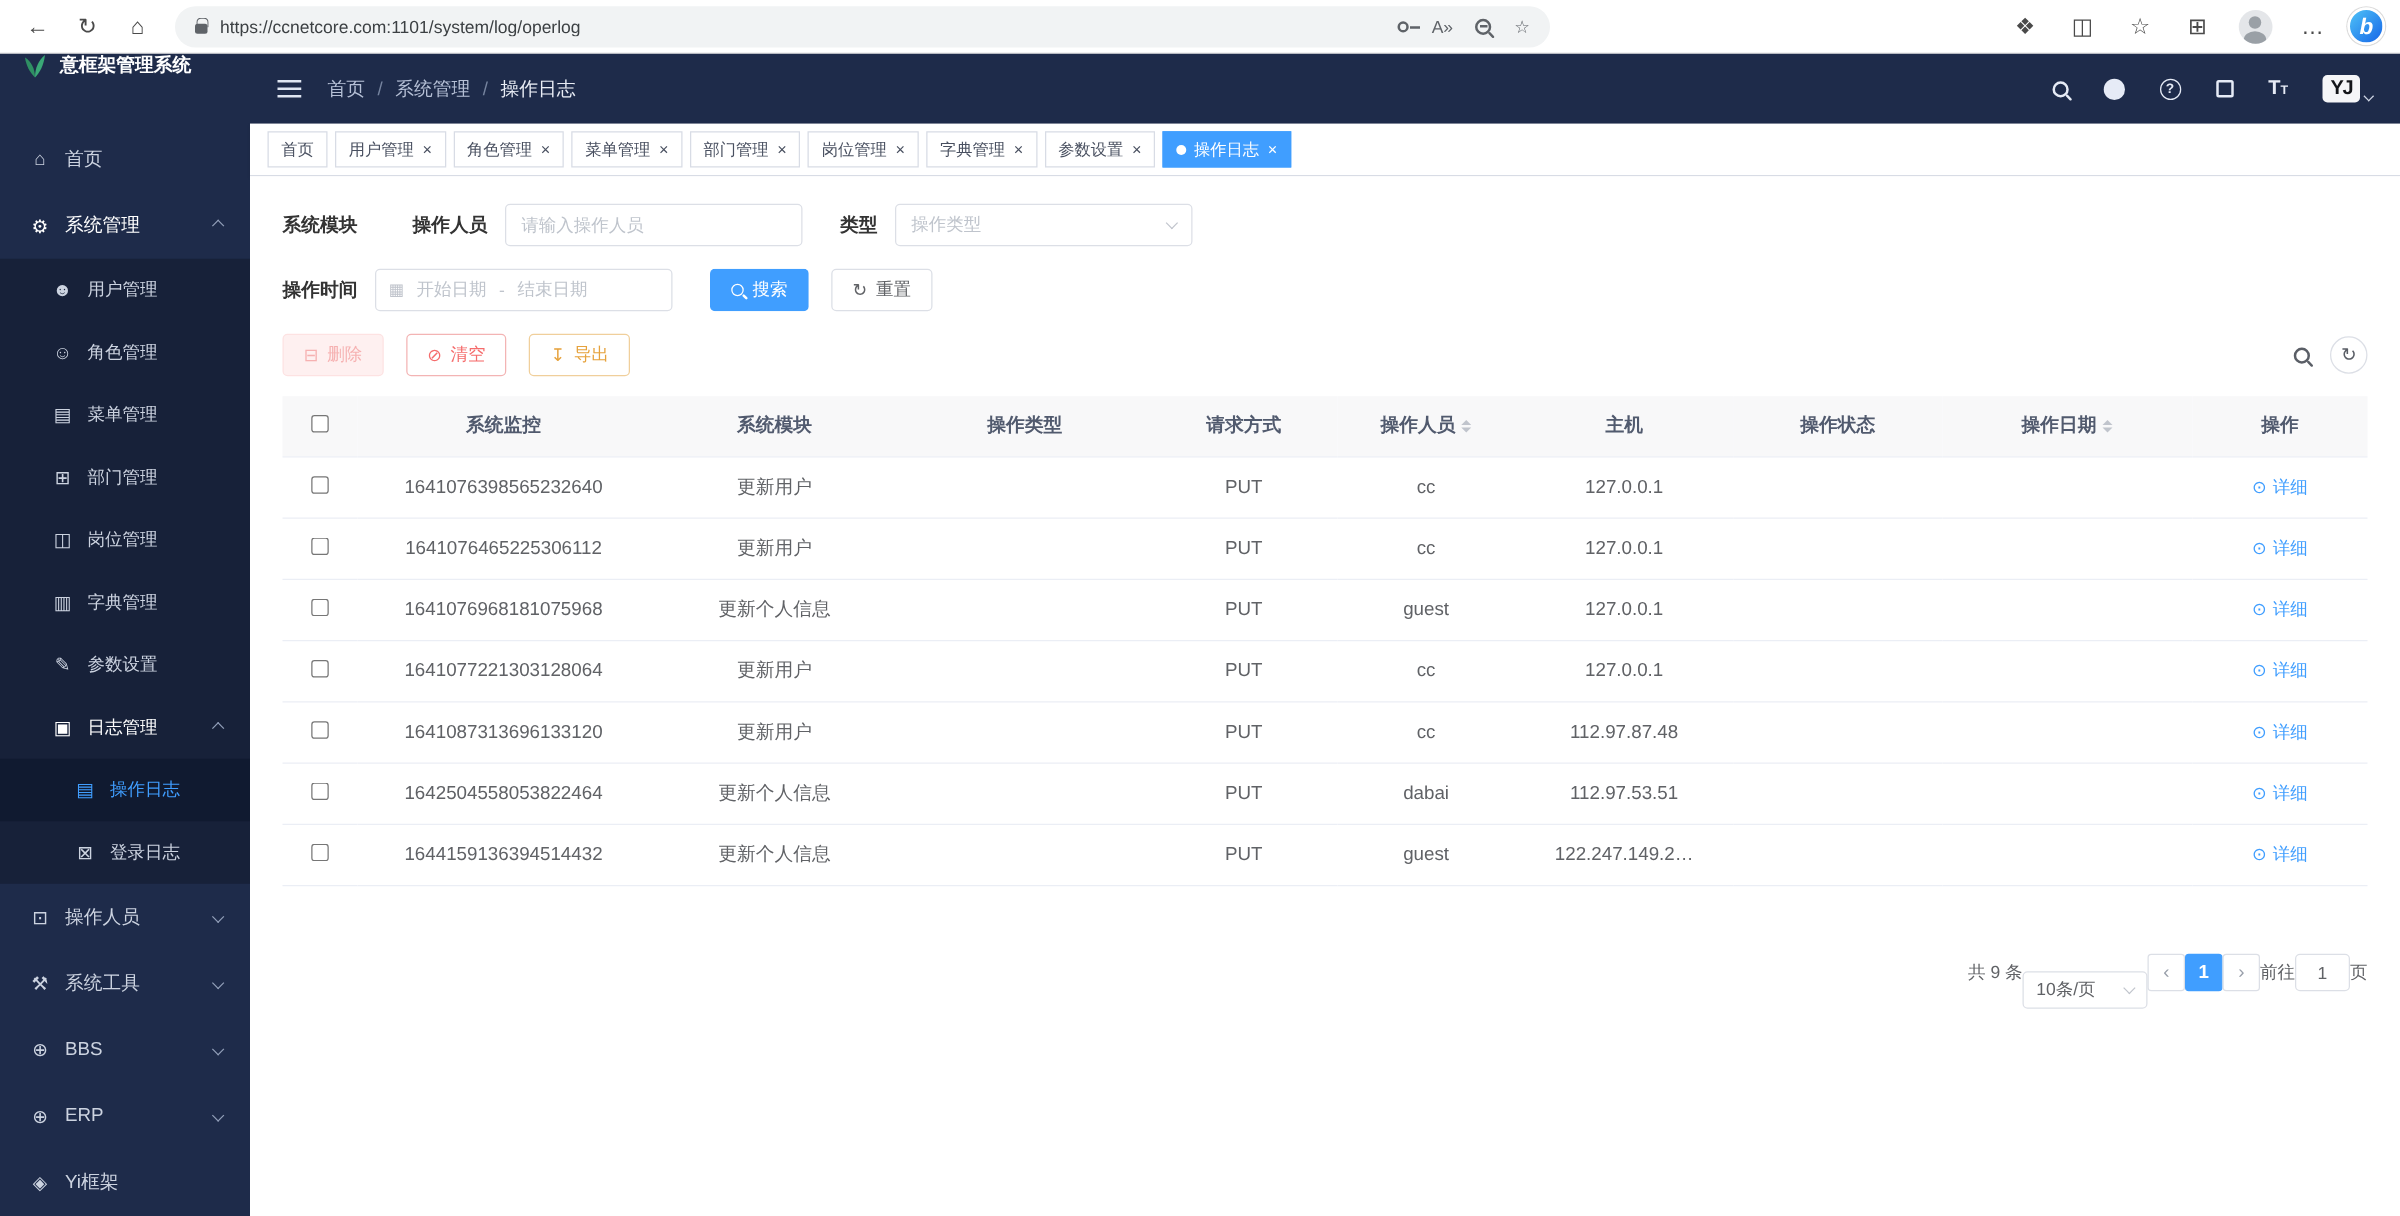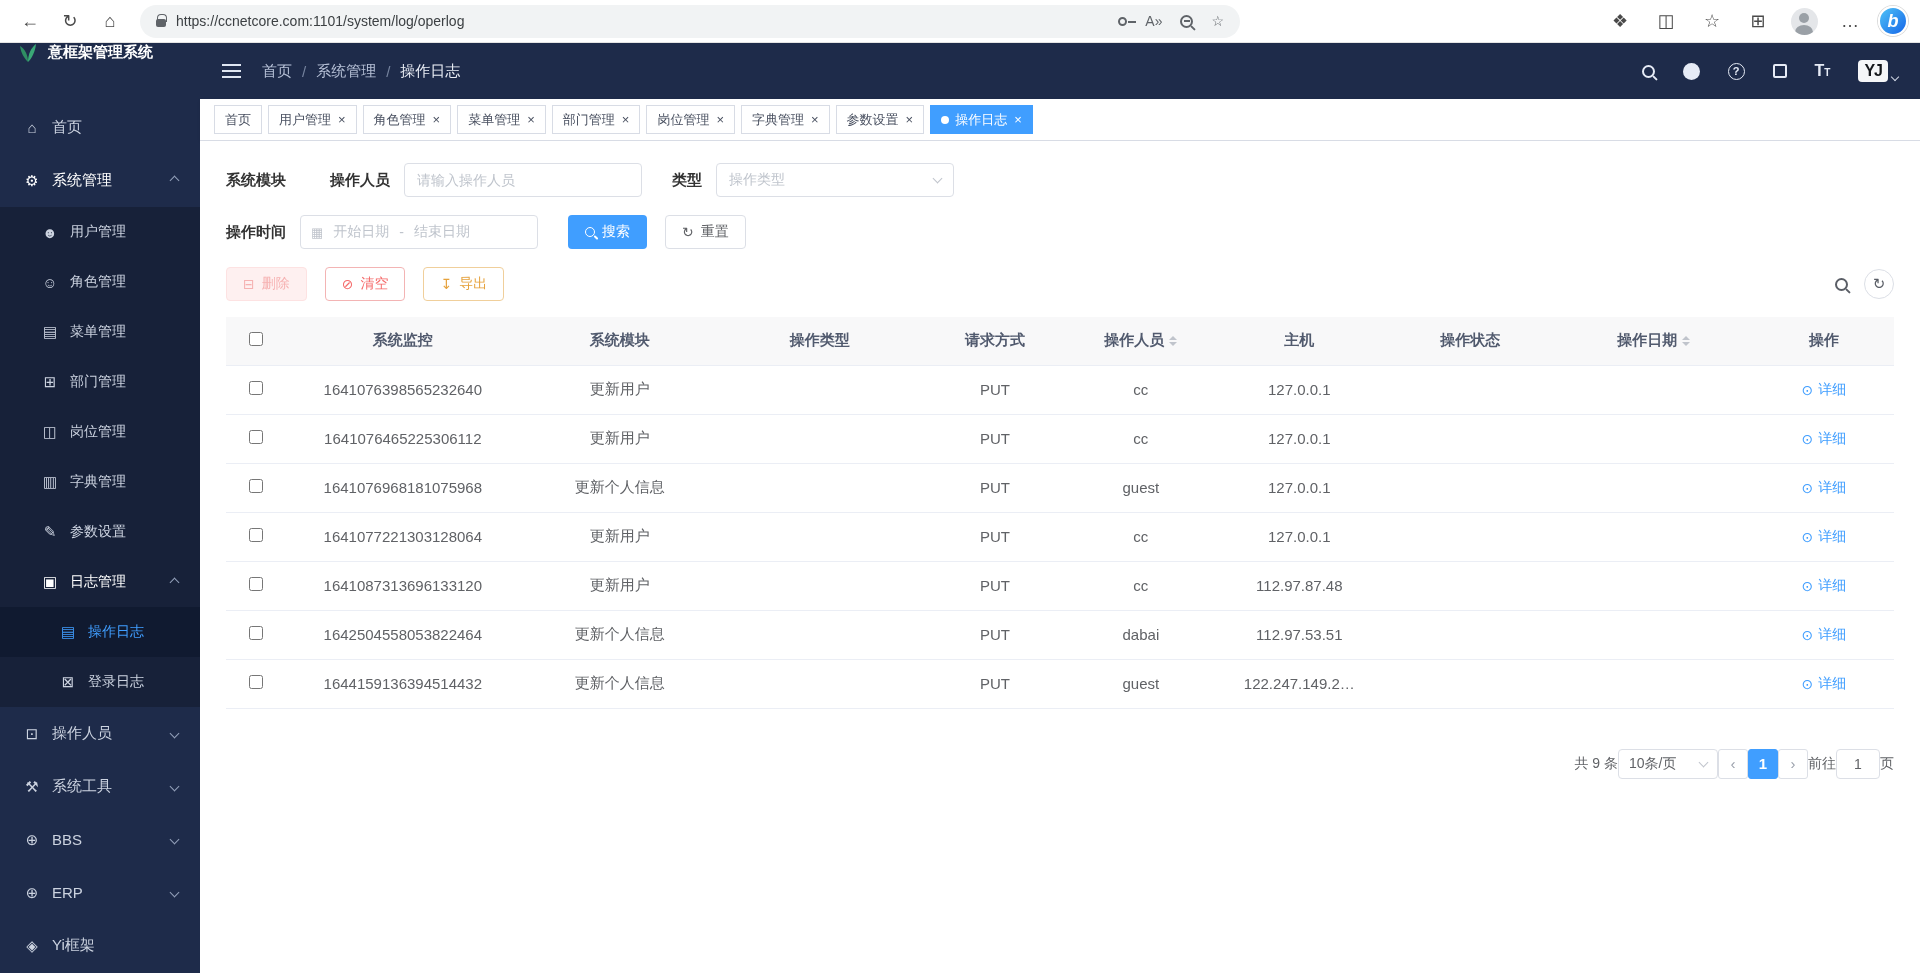--- a/index.html
+++ b/index.html
@@ -124,21 +124,21 @@
   .sort .up{border-bottom-color:#c0c4cc;margin-bottom:2px;}
   .sort .down{border-top-color:#c0c4cc;}
   .detail-link{color:#409eff;font-size:14px;text-decoration:none;display:inline-flex;
     align-items:center;gap:5px;cursor:pointer;}
   input[type=checkbox]{width:14px;height:14px;cursor:pointer;}
 
   
   .pager{display:flex;justify-content:flex-end;align-items:center;margin-top:40px;
     color:#606266;font-size:14px;}
   .p-select{width:100px;height:30px;border:1px solid #dcdfe6;border-radius:4px;padding:0 10px;
-    display:flex;align-items:center;justify-content:space-between;color:#606266;cursor:pointer;}
+    display:flex;align-items:center;justify-content:space-between;color:#606266;cursor:pointer;margin-top:28px;}
   .p-btn{min-width:30px;height:30px;border:1px solid #dcdfe6;background:#fff;border-radius:3px;
     color:#9aa0ab;font-size:15px;cursor:pointer;display:flex;align-items:center;justify-content:center;font-family:inherit;}
   .p-btn.p-cur{background:#409eff;border-color:#409eff;color:#fff;font-weight:bold;}
   .goto-input{width:44px;height:30px;border:1px solid #dcdfe6;border-radius:4px;text-align:center;
     font-size:14px;color:#606266;outline:none;font-family:inherit;}
 </style>
 </head>
 <body>
 
 <div class="browser-bar">

